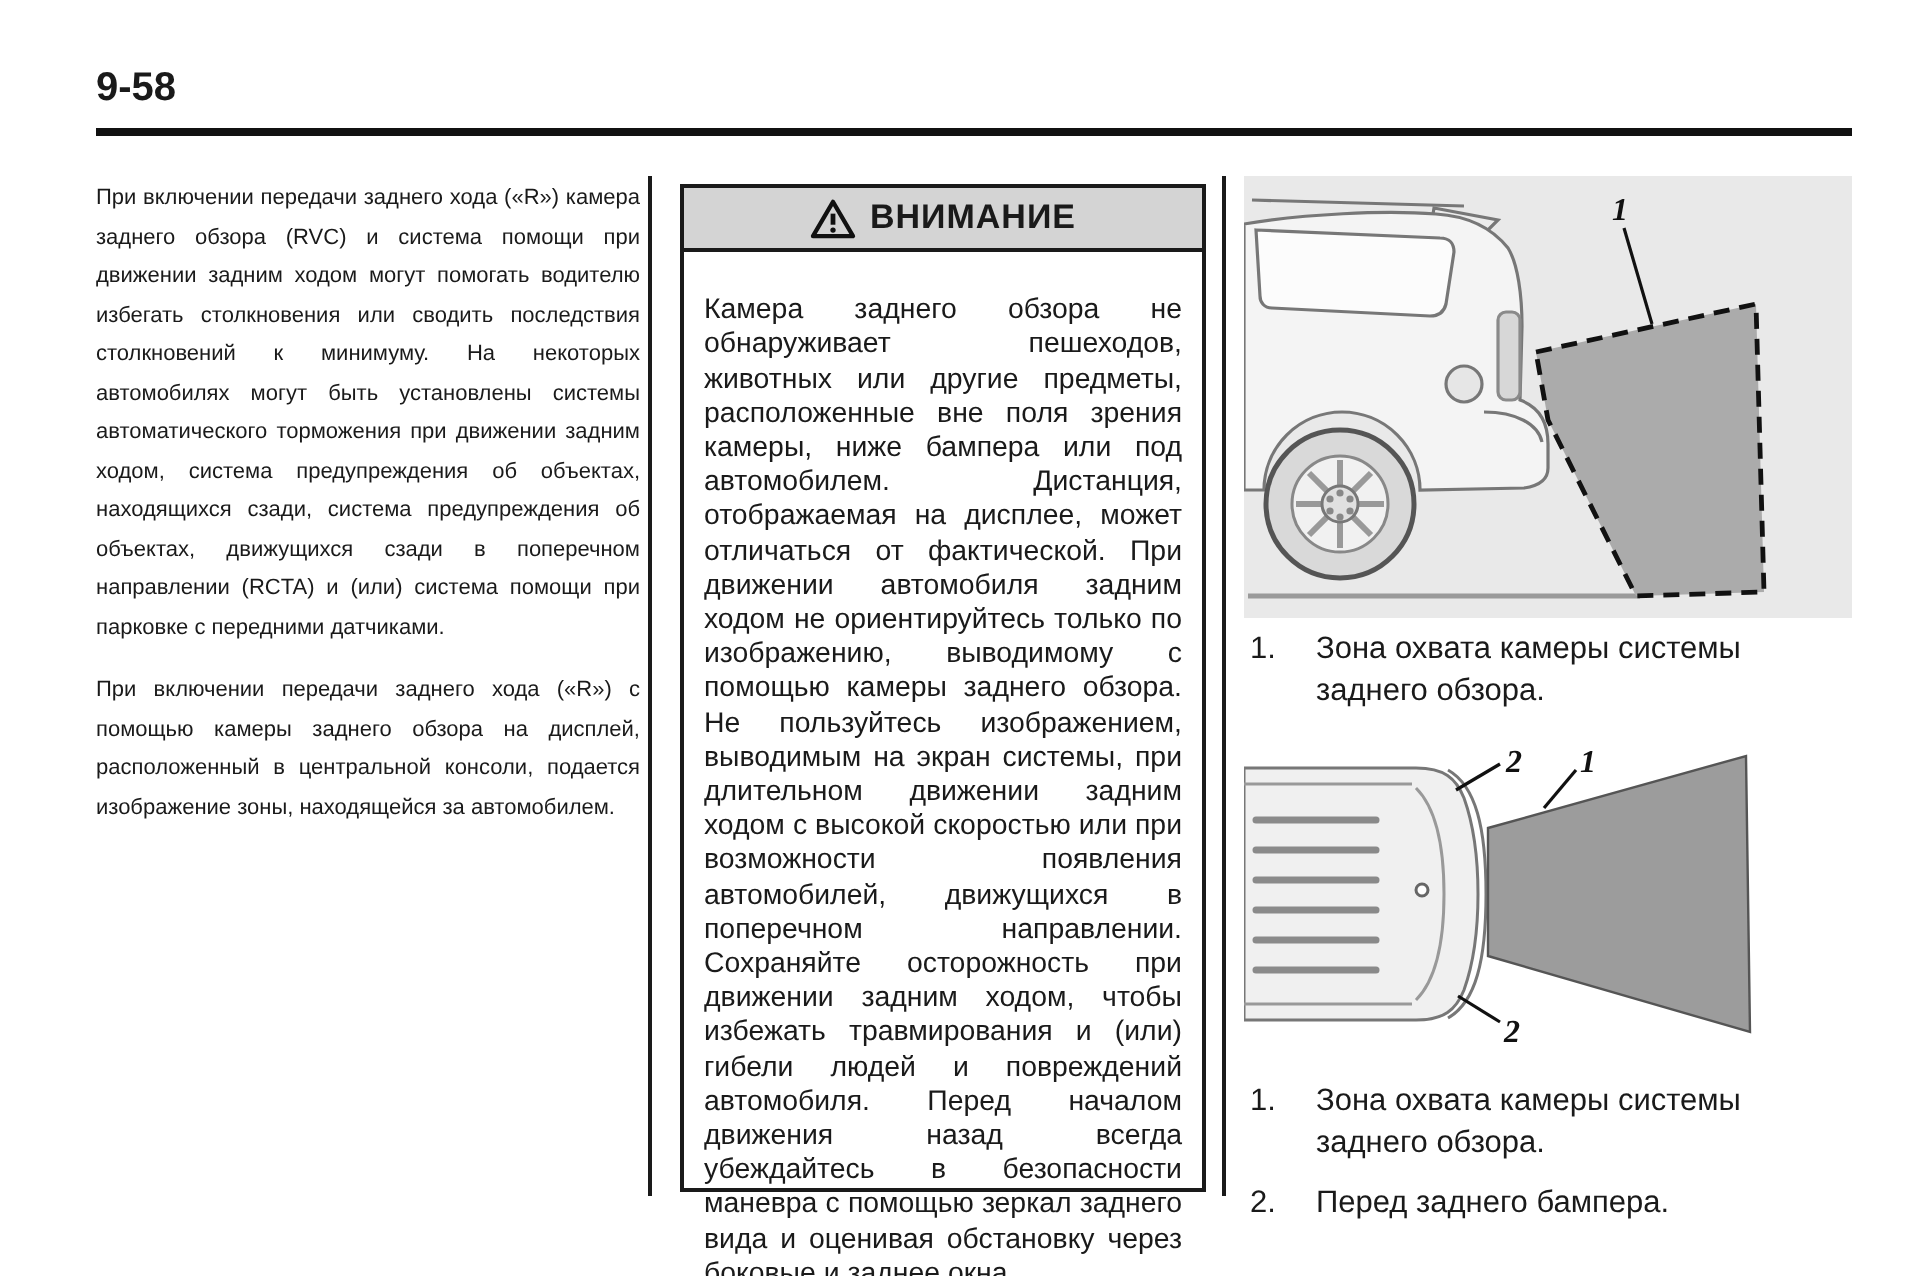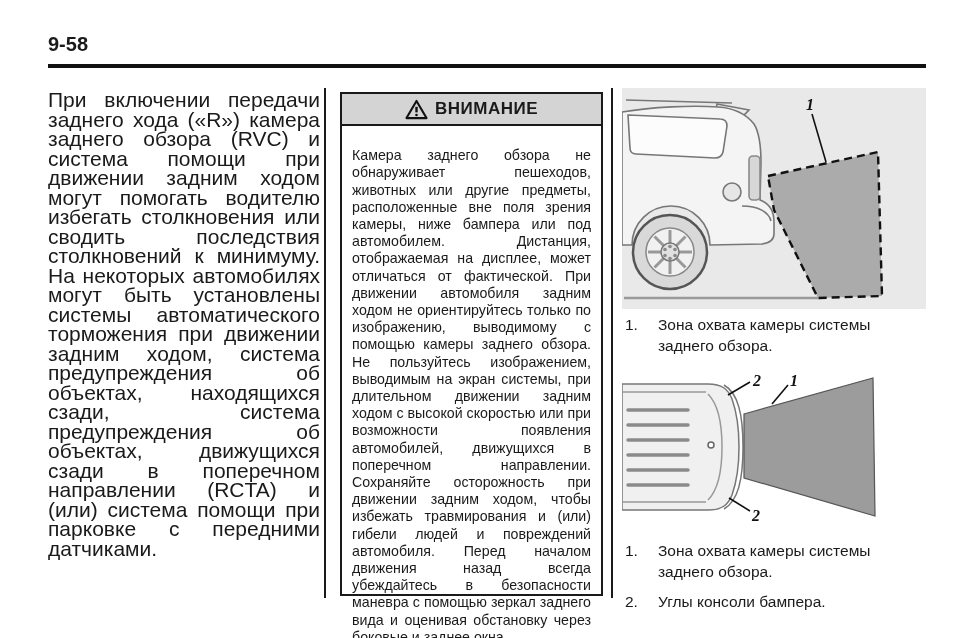--- a/index.html
+++ b/index.html
@@ -12,21 +12,21 @@
   
   .hdr-num{position:absolute;left:48px;top:33px;font-size:20px;font-weight:bold;}
   .hdr-title{position:absolute;left:127px;top:33px;font-size:20px;font-weight:bold;}
   .hdr-rule{position:absolute;left:48px;top:64px;width:878px;height:4px;background:#111;}
   
   .col-left{position:absolute;left:48px;top:90px;width:272px;}
   .col-left h2{
     margin:0 0 10px 0;font-size:21px;line-height:22.5px;font-weight:bold;color:#111;
   }
   .col-left p{
-    margin:0 0 12px 0;font-size:21px;line-height:19.5px;text-align:justify;
+    margin:0 0 12px 0;font-size:11px;line-height:19.5px;text-align:justify;
   }
   
   .vdiv{position:absolute;top:88px;height:510px;width:2px;background:#1a1a1a;}
   .vdiv.d1{left:324px;}
   .vdiv.d2{left:611px;}
   
   .warn{
     position:absolute;left:340px;top:92px;width:263px;height:504px;
     border:2px solid #1a1a1a;box-sizing:border-box;background:#fff;
   }
@@ -53,20 +53,21 @@
 </head>
 <body>
 
 <div class="page">
 
   <span class="hdr-num">9-58</span>
   <div class="hdr-rule"></div>
 
   <section class="col-left">
     <p>При включении передачи заднего хода («R») камера заднего обзора (RVC) и система помощи при движении задним ходом могут помогать водителю избегать столкновения или сводить последствия столкновений к минимуму. На некоторых автомобилях могут быть установлены системы автоматического торможения при движении задним ходом, система предупреждения об объектах, находящихся сзади, система предупреждения об объектах, движущихся сзади в поперечном направлении (RCTA) и (или) система помощи при парковке с передними датчиками.</p>
+    <p>При включении передачи заднего хода («R») с помощью камеры заднего обзора на дисплей, расположенный в центральной консоли, подается изображение зоны, находящейся за автомобилем.</p>
   </section>
 
   <div class="vdiv d1"></div>
   <div class="vdiv d2"></div>
 
   <aside class="warn">
     <div class="warn-head">
       <span>
         <svg width="23" height="21" viewBox="0 0 24 22" aria-hidden="true">
           <path d="M12 2 L22.5 20 L1.5 20 Z" fill="none" stroke="#111" stroke-width="2.2" stroke-linejoin="round"></path>
@@ -162,17 +163,17 @@
     </svg>
   </div>
 
   <div class="cap c2">
     <div class="cap-row">
       <span class="cap-num">1.</span>
       <span class="cap-text">Зона охвата камеры системы заднего обзора.</span>
     </div>
     <div class="cap-row">
       <span class="cap-num">2.</span>
-      <span class="cap-text">Углы консоли бампера.</span>
+      <span class="cap-text">Перед заднего бампера.</span>
     </div>
   </div>
 
 </div>
 
 </body></html>

